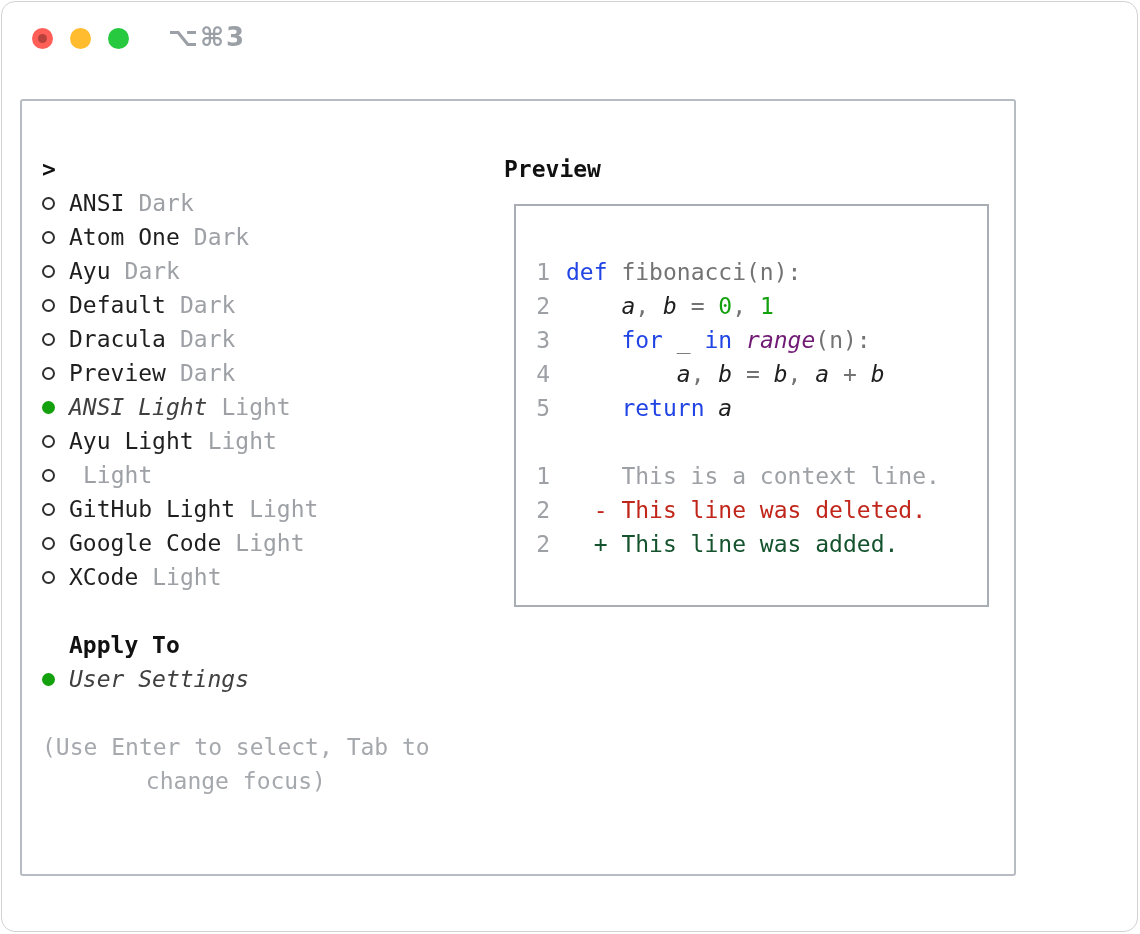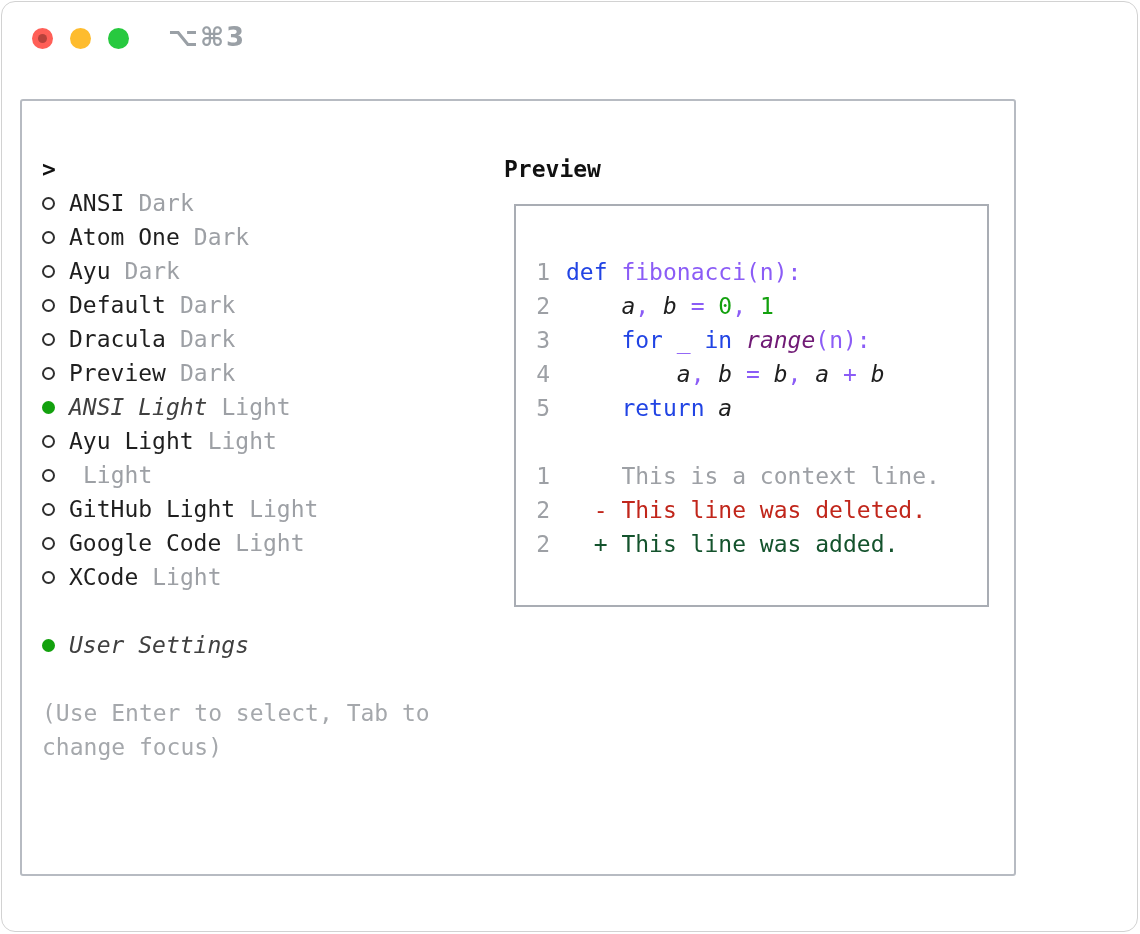--- a/index.html
+++ b/index.html
@@ -51,38 +51,38 @@
   .bullet-cell { width:27px; display:flex; align-items:center; flex:none; }
   .circle {
     width:13px; height:13px; border-radius:50%;
     border:2px solid #2f2f2f;
   }
   .row.selected .circle { background:#13a10e; border-color:#13a10e; }
   .row.selected .name { color:#404040;font-style:italic; }
   .hdr { font-weight:bold; color:#111111; }
   .variant { color:#9da0a5; margin-left:14px; }
   .spacer { height:34px; }
-  .hint-line { height:34px; line-height:34px; color:#a5a8ac; white-space:pre; }
+  .hint-line { height:34px; line-height:34px; color:#a5a8ac; white-space:pre;text-align:center; }
   
   .preview-title {
     position:absolute; left:482px; top:51px;
     height:34px; line-height:34px;
     font-size:23px; font-weight:bold; color:#111111;text-align:right;
   }
   .preview-box {
     position:absolute; left:492px; top:103px;
     width:475px; height:403px;
     border:2px solid #a9adb4;
     background:#ffffff;
   }
   .code { position:absolute; left:20px; top:49px; font-size:23px; }
   .code-line { height:34px; line-height:34px; display:flex; }
   .code-line span { white-space:pre; }
   .lnum { color:#9da0a5; width:14px; margin-right:16px; text-align:right; flex:none; }
-  .tok-fg    { color:#8b5cf6; }
+  .tok-fg    { color:#737373; }
   .tok-kw    { color:#2144e4; }
   .tok-num   { color:#13a10e; }
   .tok-cyan  { color:#701a75;font-style:italic; }
   .tok-it    { color:#1f1f1f; font-style:italic; }
   .tok-muted { color:#9da0a5; }
   .tok-del   { color:#c1261b; }
   .tok-add   { color:#14532d; }
 </style>
 </head>
 <body>
@@ -184,20 +184,24 @@
             <span class="bullet-cell">
               <span class="circle"></span>
             </span>
             <span class="name">XCode</span>
             <span class="variant">Light</span>
           </div>
         </div>
 
       <div class="spacer"></div>
 
+      <div class="row hdr">
+        <span class="bullet-cell"></span>
+        <span>Apply To</span>
+      </div>
 
       <div id="apply-items">
           <div class="row selected">
             <span class="bullet-cell">
               <span class="circle"></span>
             </span>
             <span class="name">User Settings</span>
           </div>
         </div>
 

